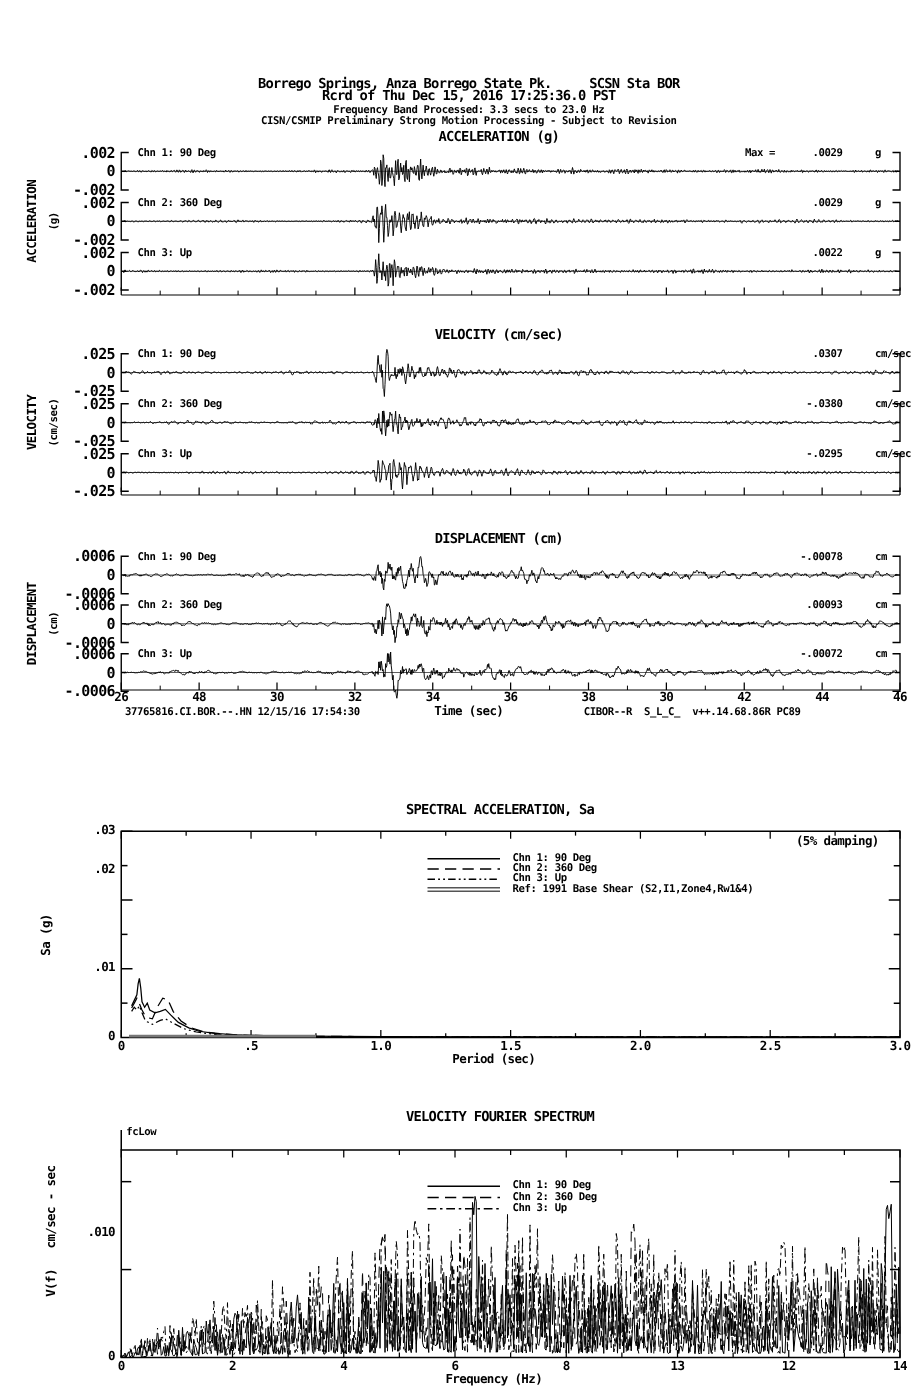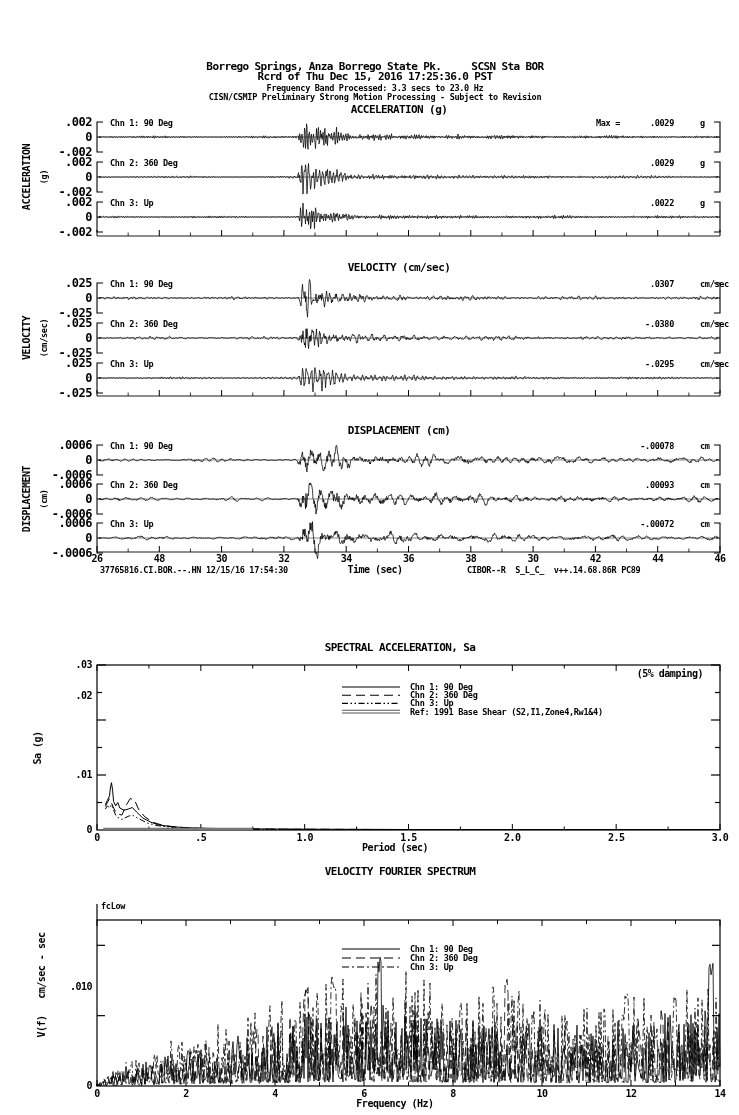--- a/index.html
+++ b/index.html
@@ -234,21 +234,21 @@
 
   <div class="t f85" style="left:100px;top:566px">37765816.CI.BOR.--.HN 12/15/16 17:54:30</div>
   <div class="t f10 c" style="left:375px;top:565px">Time (sec)</div>
   <div class="t f85" style="left:467px;top:566px">CIBOR--R  S_L_C_  v++.14.68.86R PC89</div>
 
   <div class="t f11 c" style="left:400px;top:642px">SPECTRAL ACCELERATION, Sa</div>
   <div class="t f10 r" style="left:703px;top:669px">(5% damping)</div>
   <div class="t f10 rot" style="left:38px;top:748px">Sa (g)</div>
   <div class="t f10 c" style="left:395px;top:843px">Period (sec)</div>
 
-  <div class="t f11 c" style="left:400px;top:866px">VELOCITY FOURIER SPECTRUM</div>
+  <div class="t f11 c" style="left:400px;top:888px">VELOCITY FOURIER SPECTRUM</div>
   <div class="t f85" style="left:101px;top:902px">fcLow</div>
   <div class="t f10 rot" style="left:42px;top:985px">V(f)   cm/sec - sec</div>
   <div class="t f10 c" style="left:395px;top:1099px">Frequency (Hz)</div>
 <div class="t f95 rvc" style="left: 92px; top: 122px;">.002</div>
     <div class="t f95 rvc" style="left: 92px; top: 137px;">0</div>
     <div class="t f95 rvc" style="left: 92px; top: 152px;">-.002</div>
     <div class="t f85 vc" style="left: 110px; top: 123px;">Chn 1: 90 Deg</div>
     <div class="t f85 rvc" style="left: 620px; top: 123px;">Max =</div>
     <div class="t f85 rvc" style="left: 674px; top: 123px;">.0029</div>
     <div class="t f85 vc" style="left: 700px; top: 123px;">g</div>
@@ -324,21 +324,21 @@
     <div class="t f10 c" style="left: 720px; top: 833px;">3.0</div>
     <div class="t f85 vc" style="left: 410px; top: 687px;">Chn 1: 90 Deg</div>
     <div class="t f85 vc" style="left: 410px; top: 695.2px;">Chn 2: 360 Deg</div>
     <div class="t f85 vc" style="left: 410px; top: 703.4px;">Chn 3: Up</div>
     <div class="t f85 vc" style="left: 410px; top: 711.6px;">Ref: 1991 Base Shear (S2,I1,Zone4,Rw1&amp;4)</div>
     <div class="t f10 c" style="left: 97px; top: 1089px;">0</div>
     <div class="t f10 c" style="left: 186px; top: 1089px;">2</div>
     <div class="t f10 c" style="left: 275px; top: 1089px;">4</div>
     <div class="t f10 c" style="left: 364px; top: 1089px;">6</div>
     <div class="t f10 c" style="left: 453px; top: 1089px;">8</div>
-    <div class="t f10 c" style="left: 542px; top: 1089px;">10</div>
+    <div class="t f10 c" style="left: 542px; top: 1089px;">13</div>
     <div class="t f10 c" style="left: 631px; top: 1089px;">12</div>
     <div class="t f10 c" style="left: 720px; top: 1089px;">14</div>
     <div class="t f10 rvc" style="left: 92px; top: 1086px;">0</div>
     <div class="t f10 rvc" style="left: 92px; top: 987px;">.010</div>
     <div class="t f85 vc" style="left: 410px; top: 949px;">Chn 1: 90 Deg</div>
     <div class="t f85 vc" style="left: 410px; top: 958px;">Chn 2: 360 Deg</div>
     <div class="t f85 vc" style="left: 410px; top: 967px;">Chn 3: Up</div>
   </div>
 
 </body></html>

